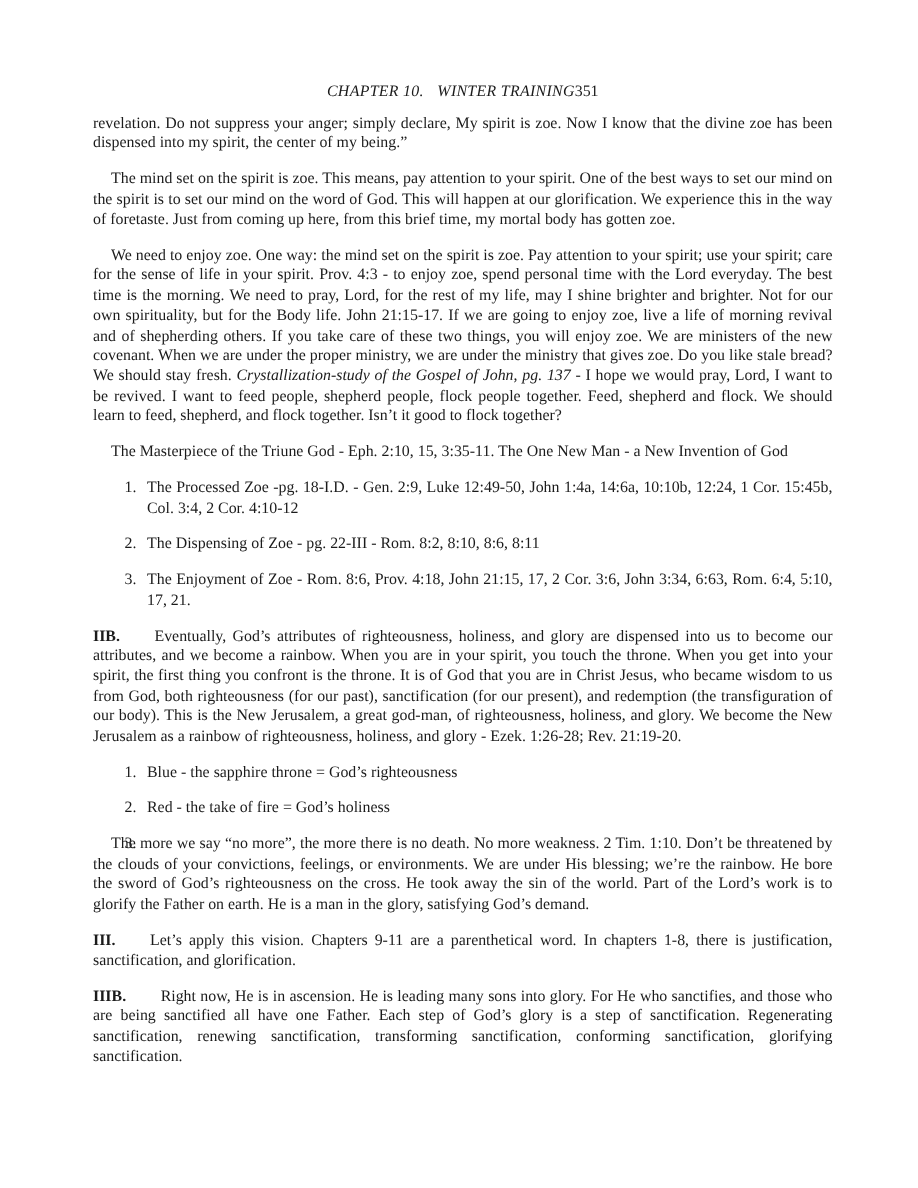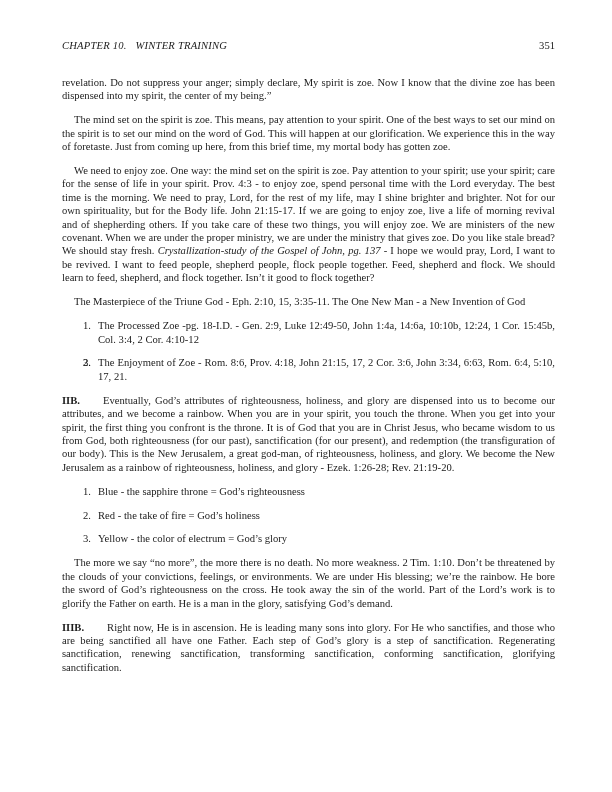--- a/index.html
+++ b/index.html
@@ -7,23 +7,23 @@
     position:relative;
     width:612px;height:792px;
     background:#ffffff;
     color:#1b1b1b;
     font-family:"Liberation Serif","DejaVu Serif",serif;
     overflow:hidden;
     box-sizing:border-box;
   }
   .running-header{
     position:absolute;
-    top:40px;left:62px;right:57px;
+    top:56px;left:62px;right:57px;
     display:flex;
-    justify-content:space-between;
+    justify-content:center;
     align-items:baseline;
     font-size:10.6px;
     line-height:11px;
   }
   .rh-left{font-style:italic;letter-spacing:.2px;}
   .rh-left .rh-title{margin-left:9px;}
   .rh-page{font-style:normal;}
   .body-text{
     position:absolute;
     top:76px;left:62px;right:57px;
@@ -57,31 +57,32 @@
     <p class="noindent">revelation. Do not suppress your anger; simply declare, My spirit is zoe. Now I know that the divine zoe has been dispensed into my spirit, the center of my being.”</p>
 
     <p>The mind set on the spirit is zoe. This means, pay attention to your spirit. One of the best ways to set our mind on the spirit is to set our mind on the word of God. This will happen at our glorification. We experience this in the way of foretaste. Just from coming up here, from this brief time, my mortal body has gotten zoe.</p>
 
     <p><span>We need to enjoy zoe. One way: the mind set on the spirit is zoe. Pay attention to your spirit; use your spirit; care for the sense of life in your spirit. Prov. 4:3 - to enjoy zoe, spend personal time with the Lord everyday. The best time is the morning. We need to pray, Lord, for the rest of my life, may I shine brighter and brighter. Not for our own spirituality, but for the Body life. John 21:15-17. If we are going to enjoy zoe, live a life of morning revival and of shepherding others. If you take care of these two things, you will enjoy zoe. We are ministers of the new covenant. When we are under the proper ministry, we are under the ministry that gives zoe. Do you like stale bread? We should stay fresh. </span><em>Crystallization-study of the Gospel of John, pg. 137</em><span> - I hope we would pray, Lord, I want to be revived. I want to feed people, shepherd people, flock people together. Feed, shepherd and flock. We should learn to feed, shepherd, and flock together. Isn’t it good to flock together?</span></p>
 
     <p>The Masterpiece of the Triune God - Eph. 2:10, 15, 3:35-11. The One New Man - a New Invention of God</p>
 
     <ol class="enum">
       <li><span class="num">1.</span><span>The Processed Zoe -pg. 18-I.D. - Gen. 2:9, Luke 12:49-50, John 1:4a, 14:6a, 10:10b, 12:24, 1 Cor. 15:45b, Col. 3:4, 2 Cor. 4:10-12</span></li>
-      <li><span class="num">2.</span></li>
+      <li><span class="num">2.</span><span>The Dispensing of Zoe - pg. 22-III - Rom. 8:2, 8:10, 8:6, 8:11</span></li>
       <li><span class="num">3.</span><span>The Enjoyment of Zoe - Rom. 8:6, Prov. 4:18, John 21:15, 17, 2 Cor. 3:6, John 3:34, 6:63, Rom. 6:4, 5:10, 17, 21.</span></li>
     </ol>
 
     <p class="noindent"><b class="runin">IIB.</b><span>Eventually, God’s attributes of righteousness, holiness, and glory are dispensed into us to become our attributes, and we become a rainbow. When you are in your spirit, you touch the throne. When you get into your spirit, the first thing you confront is the throne. It is of God that you are in Christ Jesus, who became wisdom to us from God, both righteousness (for our past), sanctification (for our present), and redemption (the transfiguration of our body). This is the New Jerusalem, a great god-man, of righteousness, holiness, and glory. We become the New Jerusalem as a rainbow of righteousness, holiness, and glory - Ezek. 1:26-28; Rev. 21:19-20.</span></p>
 
     <ol class="enum">
       <li><span class="num">1.</span><span>Blue - the sapphire throne = God’s righteousness</span></li>
       <li><span class="num">2.</span><span>Red - the take of fire = God’s holiness</span></li>
-      <li><span class="num">3.</span><span>Yellow - the color of electrum = God’s glory</span></li>
+      <li><span class="num">3.</span></li>
     </ol>
 
     <p>The more we say “no more”, the more there is no death. No more weakness. 2 Tim. 1:10. Don’t be threatened by the clouds of your convictions, feelings, or environments. We are under His blessing; we’re the rainbow. He bore the sword of God’s righteousness on the cross. He took away the sin of the world. Part of the Lord’s work is to glorify the Father on earth. He is a man in the glory, satisfying God’s demand.</p>
 
+    <p class="noindent"><b class="runin">III.</b><span>Let’s apply this vision. Chapters 9-11 are a parenthetical word. In chapters 1-8, there is justification, sanctification, and glorification.</span></p>
 
     <p class="noindent"><b class="runin">IIIB.</b><span>Right now, He is in ascension. He is leading many sons into glory. For He who sanctifies, and those who are being sanctified all have one Father. Each step of God’s glory is a step of sanctification. Regenerating sanctification, renewing sanctification, transforming sanctification, conforming sanctification, glorifying sanctification.</span></p>
 
   </div>
 </div>
 
 </body></html>

